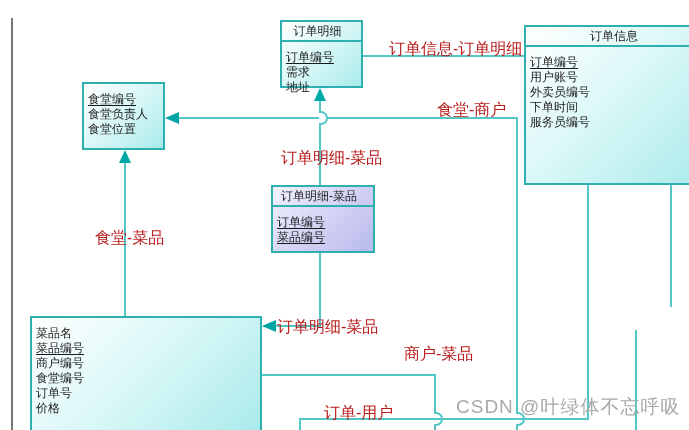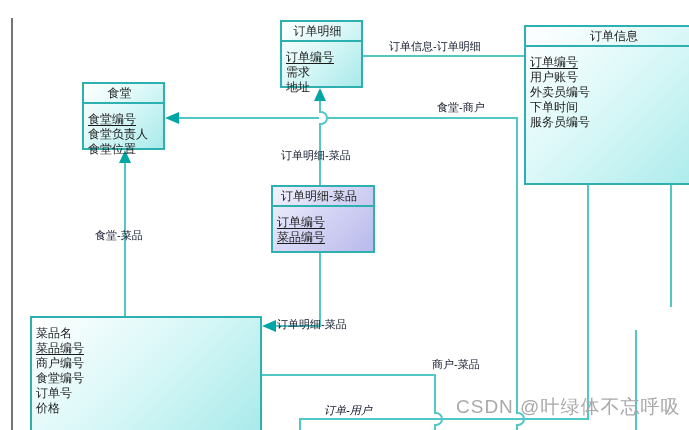--- a/index.html
+++ b/index.html
@@ -36,21 +36,21 @@
     background:#ffffff; border:2px solid #53c6c6; border-left:none;
     border-radius:0 9px 9px 0;
   }
   .arrow-left  { position:absolute; width:0; height:0;
     border-top:6px solid transparent; border-bottom:6px solid transparent;
     border-right:14px solid #00a5a5; }
   .arrow-up    { position:absolute; width:0; height:0;
     border-left:6px solid transparent; border-right:6px solid transparent;
     border-bottom:13px solid #00a5a5; }
 
-  .lbl { position:absolute; font-size:11px; white-space:nowrap; color:#0f172a; }
+  .lbl { position:absolute; font-size:16px; white-space:nowrap; color:#b91c1c; }
 
   .watermark {
     position:absolute; font-size:19px; color:#a9a9a9; white-space:nowrap;
     letter-spacing:1px;
   }
 </style>
 </head>
 <body>
 
 <div class="canvas">
@@ -79,25 +79,25 @@
   <div class="lbl" style="left:277px; top:317px;">订单明细-菜品</div>
 
   <div class="arrow-up" style="left:119px; top:150px;"></div>
   <div class="vline" style="left:124px; top:163px; height:153px;"></div>
   <div class="lbl" style="left:95px; top:228px;">食堂-菜品</div>
 
   <div class="hline" style="left:262px; top:374px; width:174px;"></div>
   <div class="vline" style="left:434px; top:374px; height:38px;"></div>
   <div class="hop" style="left:434px; top:412px;"></div>
   <div class="vline" style="left:434px; top:426px; height:4px;"></div>
-  <div class="lbl" style="left:404px; top:357px;margin-left:28px;">商户-菜品</div>
+  <div class="lbl" style="left:404px; top:344px;">商户-菜品</div>
 
   <div class="vline" style="left:299px; top:418px; height:12px;"></div>
   <div class="hline" style="left:299px; top:418px; width:290px;"></div>
-  <div class="lbl" style="left:324px; top:403px;font-style:italic;">订单-用户</div>
+  <div class="lbl" style="left:324px; top:403px;">订单-用户</div>
 
   <div class="vline" style="left:587px; top:183px; height:237px;"></div>
   <div class="vline" style="left:670px; top:183px; height:124px;"></div>
   <div class="vline" style="left:635px; top:330px; height:100px;"></div>
 
   <div class="hline" style="left:680px; top:99px; width:9px;"></div>
 
   <div class="entity" style="left:280px; top:20px; width:83px; height:68px;">
     <div class="hd">订单明细</div>
     <div class="attrs">
@@ -112,21 +112,20 @@
     <div class="attrs">
       <div class="attr u">订单编号</div>
       <div class="attr">用户账号</div>
       <div class="attr">外卖员编号</div>
       <div class="attr">下单时间</div>
       <div class="attr">服务员编号</div>
     </div>
   </div>
 
   <div class="entity" style="left:82px; top:82px; width:83px; height:68px;">
-    <div class="hd">食堂</div>
     <div class="attrs">
       <div class="attr u">食堂编号</div>
       <div class="attr">食堂负责人</div>
       <div class="attr">食堂位置</div>
     </div>
   </div>
 
   <div class="entity assoc" style="left:271px; top:185px; width:104px; height:68px;">
     <div class="hd">订单明细-菜品</div>
     <div class="attrs">

